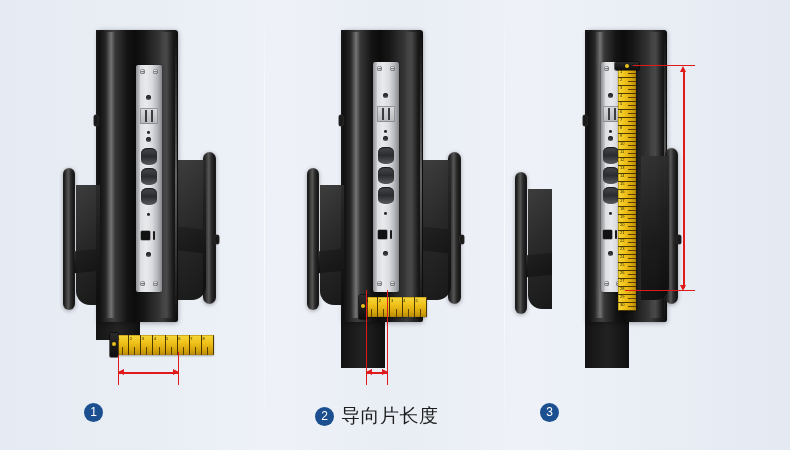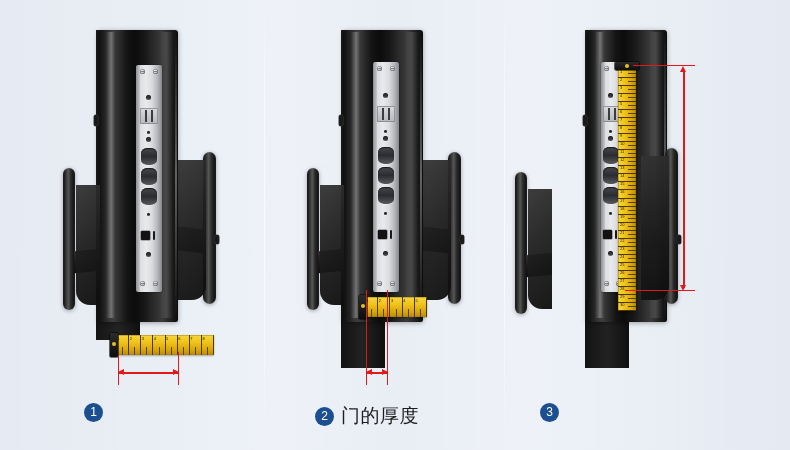--- a/index.html
+++ b/index.html
@@ -273,21 +273,21 @@
     </div>
 
     <div class="ext-line" style="left:101px;top:290px;width:1.4px;height:95px;"></div>
     <div class="ext-line" style="left:122px;top:290px;width:1.4px;height:95px;"></div>
     <div class="dim-line" style="left:102px;top:372px;width:21px;height:1.6px;"></div>
     <div class="arrow arrow-l" style="left:101px;top:369px;"></div>
     <div class="arrow arrow-r" style="left:117px;top:369px;"></div>
 
     <div class="caption" style="left:50px;top:403px;">
       <span class="badge">2</span>
-      <span class="cap-text">门的厚度</span>
+      <span class="cap-text">导向片长度</span>
     </div>
   </div>
 
   <div class="panel" id="panel3">
 
     <div class="lock">
       <div class="doorslab" style="left:80px;top:30px;width:44px;height:292px;"></div>
       <div class="doorslab" style="left:80px;top:300px;width:44px;height:68px;background:linear-gradient(90deg,#131313,#222 50%,#0f0f0f);"></div>
 
       <div class="body-col" style="left:82px;top:30px;width:80px;height:292px;"></div>

